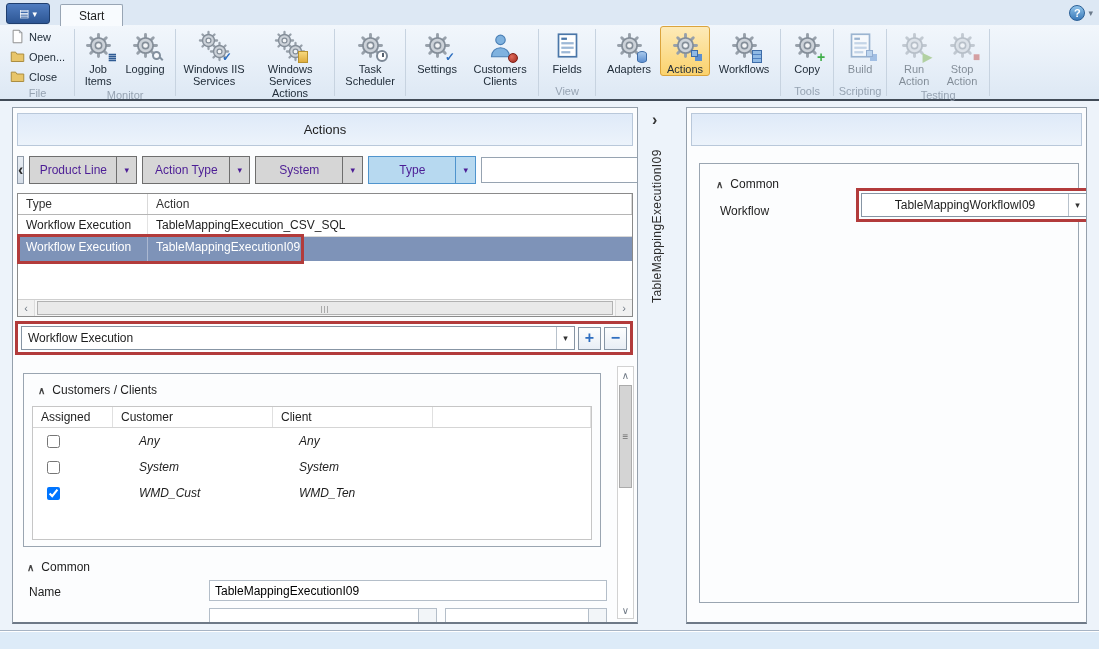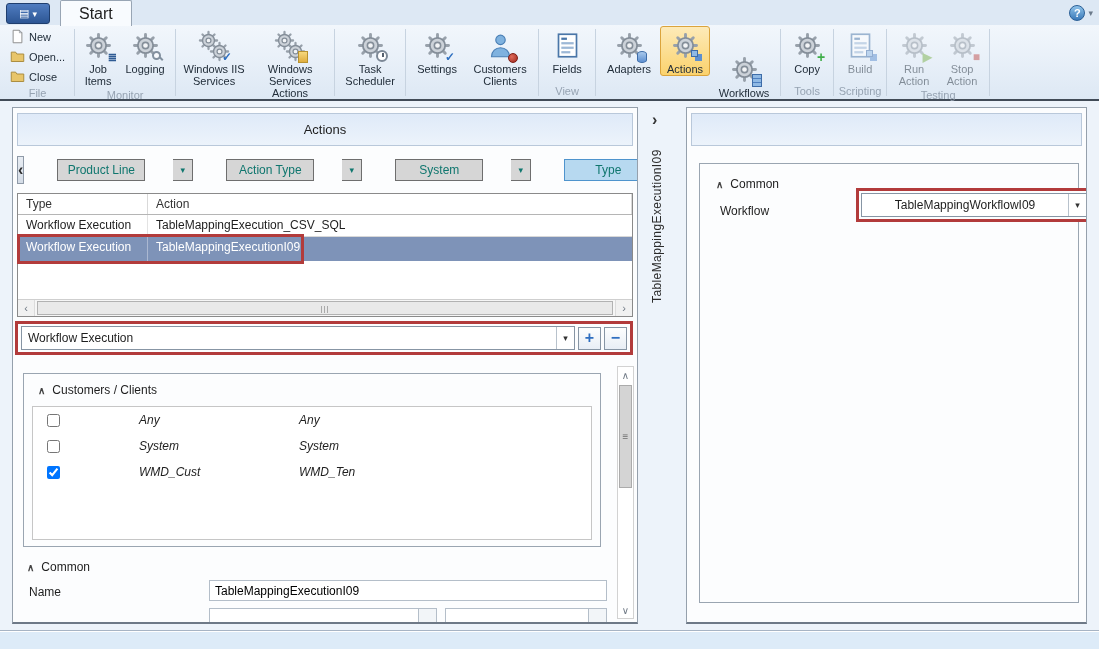--- a/index.html
+++ b/index.html
@@ -10,21 +10,21 @@
   
   .ribbon { position:absolute; top:0; left:0; right:0; height:101px;
             background:linear-gradient(#f8fbfe, #eaf1f9 55%, #dde8f4);
             border-bottom:2px solid #414b57; }
   .tabrow { height:25px; display:flex; align-items:flex-end; padding:0 6px; background:#dde8f4; }
   .app-btn { width:44px; height:21px; margin:2px 10px 1px 0; border-radius:3px;
              background:linear-gradient(#4f7cc0,#2d5694); border:1px solid #1f3e6e;
              display:flex; align-items:center; justify-content:center; gap:3px; color:#fff; }
   .app-glyph { font-size:11px; line-height:11px; }
   .caret { font-size:9px; color:inherit; }
-  .tab { padding:4px 18px 3px; font-size:16px; color:#1e1e1e; position:relative; top:1px;
+  .tab { padding:4px 18px 3px; font-size:12px; color:#1e1e1e; position:relative; top:1px;
          background:#f8fbfe; border:1px solid #98a5b4; border-bottom:none; border-radius:2px 2px 0 0; }
   .help-area { margin-left:auto; display:flex; align-items:center; gap:3px; padding-bottom:4px; color:#6b7a8a; }
   .help-btn { width:16px; height:16px; border-radius:50%; background:linear-gradient(#8fc3ea,#3a79b8);
               border:1px solid #2a5f96; color:#fff; font-size:11px; font-weight:bold;
               display:flex; align-items:center; justify-content:center; }
   .ribbon-body { display:flex; align-items:stretch; height:74px; padding:0 2px; }
   .rgroup { display:flex; flex-direction:column; padding:1px 3px 0; }
   .rg-content { flex:1; display:flex; align-items:flex-start; justify-content:center; gap:2px; }
   .rg-label { text-align:center; color:#96a3b2; font-size:11px; height:15px; line-height:14px; }
   .rsep { width:1px; background:#c7d3e0; margin:4px 1px 3px; }
@@ -60,21 +60,21 @@
              position:absolute; right:-2px; bottom:0; }
   .b-clock::after { content:""; position:absolute; left:4px; top:1px; width:1.5px; height:4px; background:#55606d; }
   .b-ball { width:10px; height:10px; border-radius:50%;
             background:radial-gradient(circle at 35% 35%, #e06a5a, #9c271d); border:1px solid #7e1e15; }
   .rbtn-sm { display:flex; align-items:center; gap:4px; font-size:11px; padding:1px 4px; height:19px;
              border:1px solid transparent; border-radius:2px; white-space:nowrap; color:#222e3a; }
   .file-cols { display:flex; gap:2px; padding-top:1px; }
   .fcol { display:flex; flex-direction:column; gap:1px; }
   .w36{width:38px;} .w48{width:52px;} .w66{width:68px;} .w76{width:80px;} .w58{width:62px;}
   .w50{width:54px;} .w64{width:68px;} .w44{width:48px;} .w54{width:58px;} .w46{width:50px;}
-  .w60{width:64px;margin-top:24px;} .w40{width:44px;} .w42{width:46px;}
+  .w60{width:64px;} .w40{width:44px;} .w42{width:46px;}
 
   
   .main { position:absolute; top:103px; left:0; right:0; bottom:18px; background:#edf3fa;
           border-bottom:1px solid #a7b4c4; }
   .left-panel { position:absolute; left:12px; top:4px; width:626px; height:517px;
                 background:#fcfdfe; border:1px solid #95a0ac; border-bottom:2px solid #6e7987; overflow:hidden; }
   .right-panel { position:absolute; left:686px; top:4px; width:401px; height:517px;
                  background:#fcfdfe; border:1px solid #95a0ac; border-bottom:2px solid #6e7987; overflow:hidden; }
   .panel-header { position:absolute; left:4px; top:5px; right:4px; height:33px;
                   background:linear-gradient(#dfeaf8,#ecf3fb); border:1px solid #b9c8da;
@@ -83,22 +83,22 @@
   .expand { position:absolute; left:12px; top:4px; font-size:16px; font-weight:bold; color:#333; }
   .vtext { position:absolute; left:10px; top:196px; transform:rotate(-90deg); transform-origin:0 0;
            white-space:nowrap; font-size:12px; color:#2b2b2b; letter-spacing:.4px; }
 
   
   .filter-row { position:absolute; left:4px; top:47px; width:616px; height:30px;
                 display:flex; align-items:center; gap:5px; }
   .nav-back { width:24px; height:28px; background:linear-gradient(#e8edf3,#d4dce6); border:1px solid #8f9aa8;
               display:flex; align-items:center; justify-content:center; font-size:16px; font-weight:bold; color:#2b2b2b; }
   .filter { display:flex; }
-  .fbtn { width:88px; height:22px; background:#d6d6d6; border:1px solid #6e6e6e;
-          display:flex; align-items:center; justify-content:center; font-size:12px; color:#0f766e;margin-left:28px; }
+  .fbtn { width:88px; height:28px; background:#d6d6d6; border:1px solid #6e6e6e;
+          display:flex; align-items:center; justify-content:center; font-size:12px; color:#4c1d95; }
   .fbtn.arrow { width:20px; border-left:none; font-size:9px; }
   .filter.hl .fbtn { background:#b7d9f0; border-color:#4f94cd; }
   .filter-input { flex:1; height:26px; border:1px solid #96a3b1; background:#fff; padding:0 4px; font:inherit; }
 
   
   .grid-box { position:absolute; left:4px; top:85px; width:616px; height:124px;
               border:1px solid #8a8a8a; background:#fff; }
   .g-head { display:flex; height:21px; border-bottom:1px solid #b5b5b5; color:#333; }
   .g-head .g-cell { border-right:1px solid #d9d9d9; }
   .g-cell { padding:3px 8px 0; font-size:12px; overflow:hidden; white-space:nowrap; }
@@ -538,20 +538,26 @@
           <span>−</span>
         </div>
       </div>
 
       <div class="cc-box">
         <div class="sec-title cc-title">
           <span class="collapse">∧</span>
           <span>Customers / Clients</span>
         </div>
         <div class="cc-table">
+          <div class="cc-head">
+            <div class="cc-cell cc-a">Assigned</div>
+            <div class="cc-cell cc-c">Customer</div>
+            <div class="cc-cell cc-c">Client</div>
+            <div class="cc-cell cc-b"></div>
+          </div>
           <div class="cc-row">
             <div class="cc-cell cc-a">
                 <input type="checkbox" style="">
               </div>
             <div class="cc-cell cc-c">Any</div>
             <div class="cc-cell cc-c">Any</div>
             <div class="cc-cell cc-b"></div>
           </div>
           <div class="cc-row">
             <div class="cc-cell cc-a">

